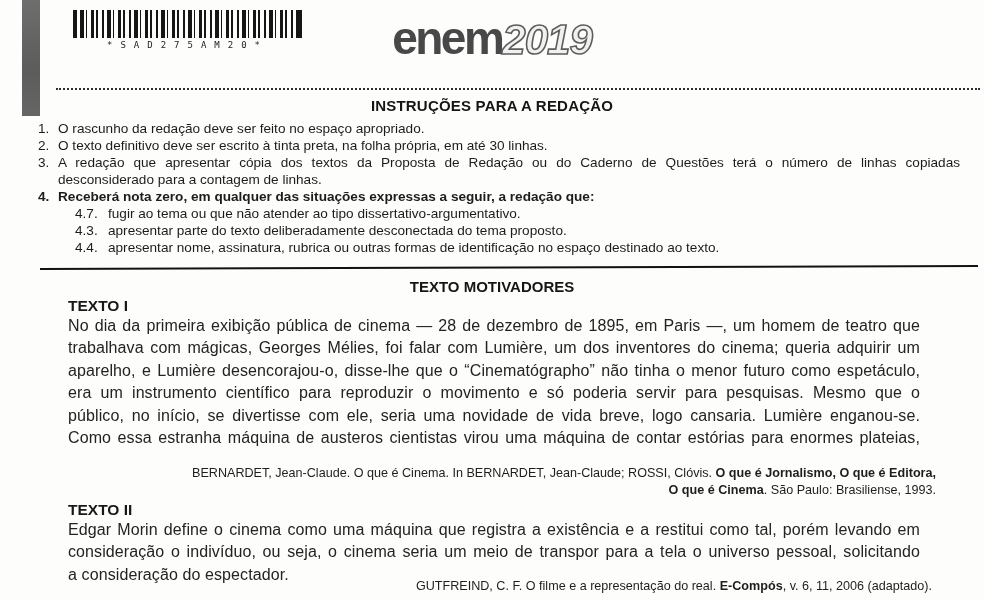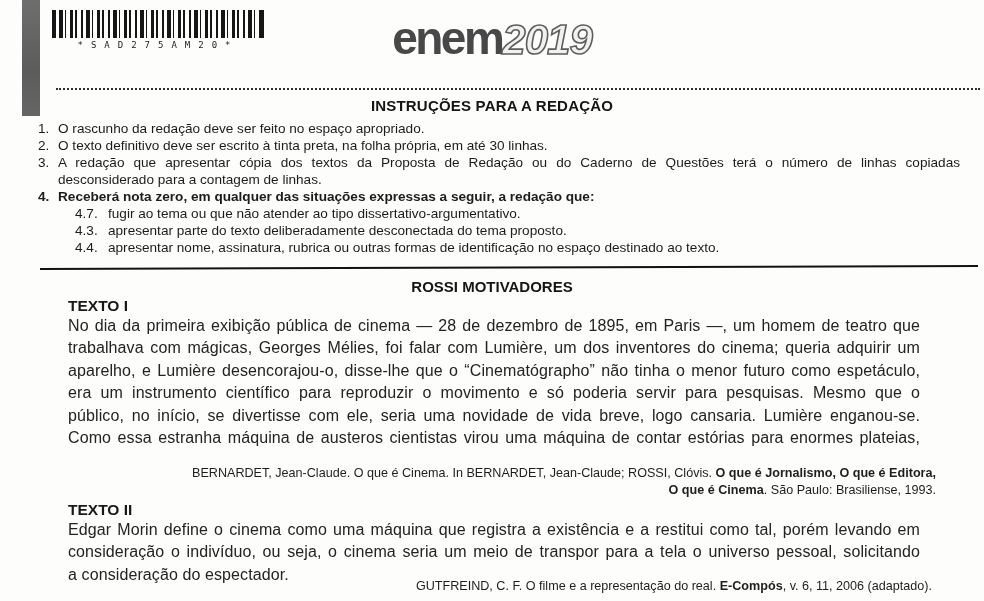--- a/index.html
+++ b/index.html
@@ -12,21 +12,21 @@
     overflow:hidden;
   }
 
   
   .scan-strip {
     position:absolute; left:22px; top:0; width:18px; height:116px;
     background:linear-gradient(180deg,#6e6e6e 0%,#5c5c5c 60%,#666 100%);
   }
 
   
-  .barcode-wrap { position:absolute; left:52px; top:10px; width:212px; }
+  .barcode-wrap { position:absolute; left:73px; top:10px; width:229px; }
   .barcode {
     height:28px;
     background:repeating-linear-gradient(90deg,
       #161616 0 2px, transparent 2px 5px,
       #161616 5px 9px, transparent 9px 11px,
       #161616 11px 12px, transparent 12px 16px,
       #161616 16px 19px, transparent 19px 21px,
       #161616 21px 23px, transparent 23px 27px);
     border-left:2px solid #161616; border-right:2px solid #161616;
   }
@@ -148,21 +148,21 @@
     </div>
     <div class="ins-item">
       <span class="num">4.4.</span>
       <span class="txt lline">apresentar nome, assinatura, rubrica ou outras formas de identificação no espaço destinado ao texto.</span>
     </div>
   </div>
 </div>
 
 <div class="solid-rule"></div>
 
-<div class="mot-title">ROSSI MOTIVADORES</div>
+<div class="mot-title">TEXTO MOTIVADORES</div>
 
 <div class="texto-label texto1-label">TEXTO I</div>
 
 <div class="para para1">
   <span class="pl">No dia da primeira exibição pública de cinema — 28 de dezembro de 1895, em Paris —, um homem de teatro que</span>
   <span class="pl">trabalhava com mágicas, Georges Mélies, foi falar com Lumière, um dos inventores do cinema; queria adquirir um</span>
   <span class="pl">aparelho, e Lumière desencorajou-o, disse-lhe que o “Cinematógrapho” não tinha o menor futuro como espetáculo,</span>
   <span class="pl">era um instrumento científico para reproduzir o movimento e só poderia servir para pesquisas. Mesmo que o</span>
   <span class="pl">público, no início, se divertisse com ele, seria uma novidade de vida breve, logo cansaria. Lumière enganou-se.</span>
   <span class="pl">Como essa estranha máquina de austeros cientistas virou uma máquina de contar estórias para enormes plateias,</span>

